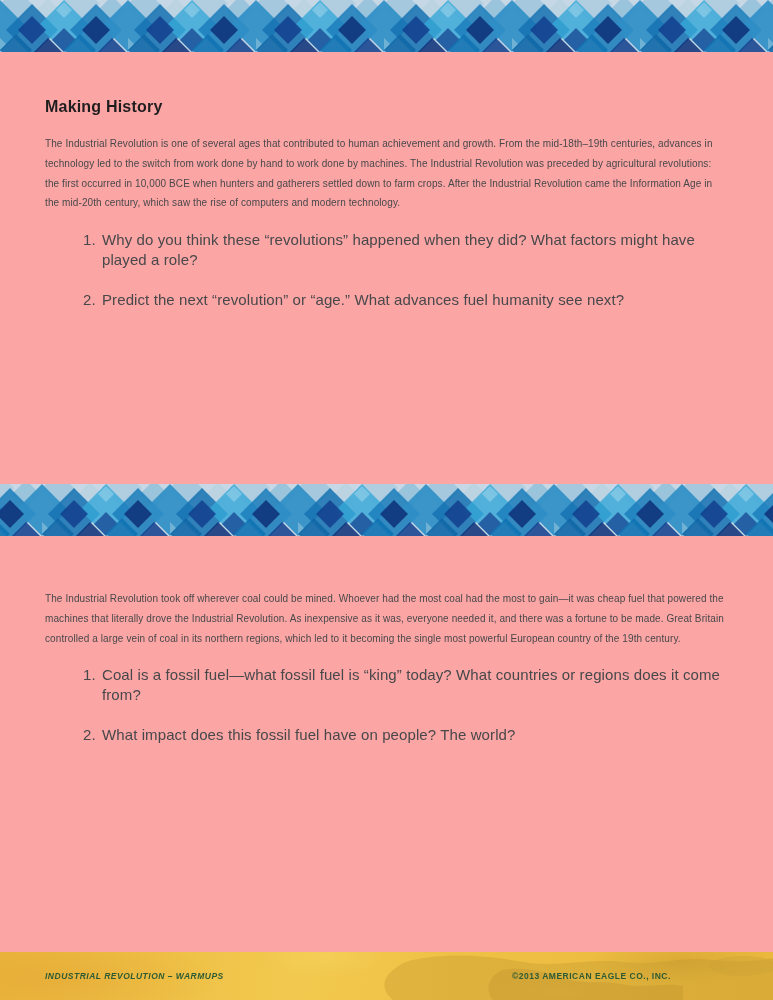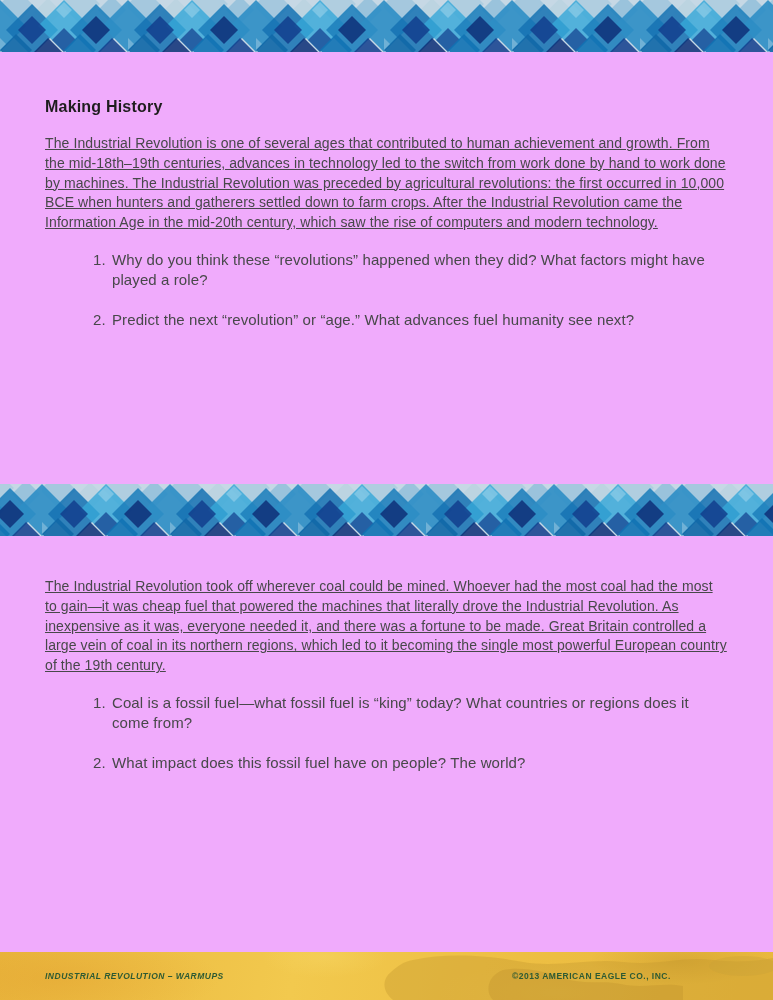--- a/index.html
+++ b/index.html
@@ -3,50 +3,50 @@
 <meta charset="utf-8">
 <style>
   html, body { margin: 0; padding: 0; }
   body {
     width: 773px; height: 1000px;
     background: #ffffff;
     font-family: "Liberation Sans", "DejaVu Sans", sans-serif;
     position: relative;
     overflow: hidden;
   }
-  .page { position: absolute; inset: 0; width: 773px; height: 1000px; background: #f0abfc; }
+  .page { position: absolute; inset: 0; width: 773px; height: 1000px; background: #fca5a5; }
 
   
   .band { position: absolute; left: 0; width: 773px; height: 52px; }
   .band-top { top: 0; }
   .band-mid { top: 484px; }
   .band svg { display: block; }
 
   
   .section { position: absolute; left: 45px; width: 683px; color: #48484a; }
   .section-1 { top: 97px; }
   .section-2 { top: 577px; }
   .section h2 {
     margin: 0 0 17px 0;
     font-size: 16px; line-height: 20px;
     font-weight: bold; color: #1f1d1e;
     letter-spacing: 0.2px;
   }
   .section p {
-    margin: 0 0 17px 0;
-    font-size: 14px; line-height: 19.8px;
-    color: #48484a; letter-spacing: 0.1px; text-decoration: underline;
+    margin: 12px 0 17px 0;
+    font-size: 10px; line-height: 19.8px;
+    color: #48484a; letter-spacing: 0.1px;
   }
   .section ol {
     margin: 0; padding: 0 0 0 55px;
     font-size: 15px; line-height: 19.8px;
     color: #48484a; letter-spacing: 0.1px;
     list-style: decimal;
   }
-  .section ol li { margin: 0 0 20px 10px; padding-left: 2px; }
+  .section ol li { margin: 0 0 20px 0; padding-left: 2px; }
   .section ol li:last-child { margin-bottom: 0; }
   .section ol li::marker { color: #48484a; }
 
   
   .footer {
     position: absolute; left: 0; top: 952px;
     width: 773px; height: 48px;
     background:
       radial-gradient(130px 34px at 88% 18%, rgba(178,132,34,0.30), transparent 70%),
       radial-gradient(170px 44px at 72% 85%, rgba(240,200,80,0.55), transparent 70%),

